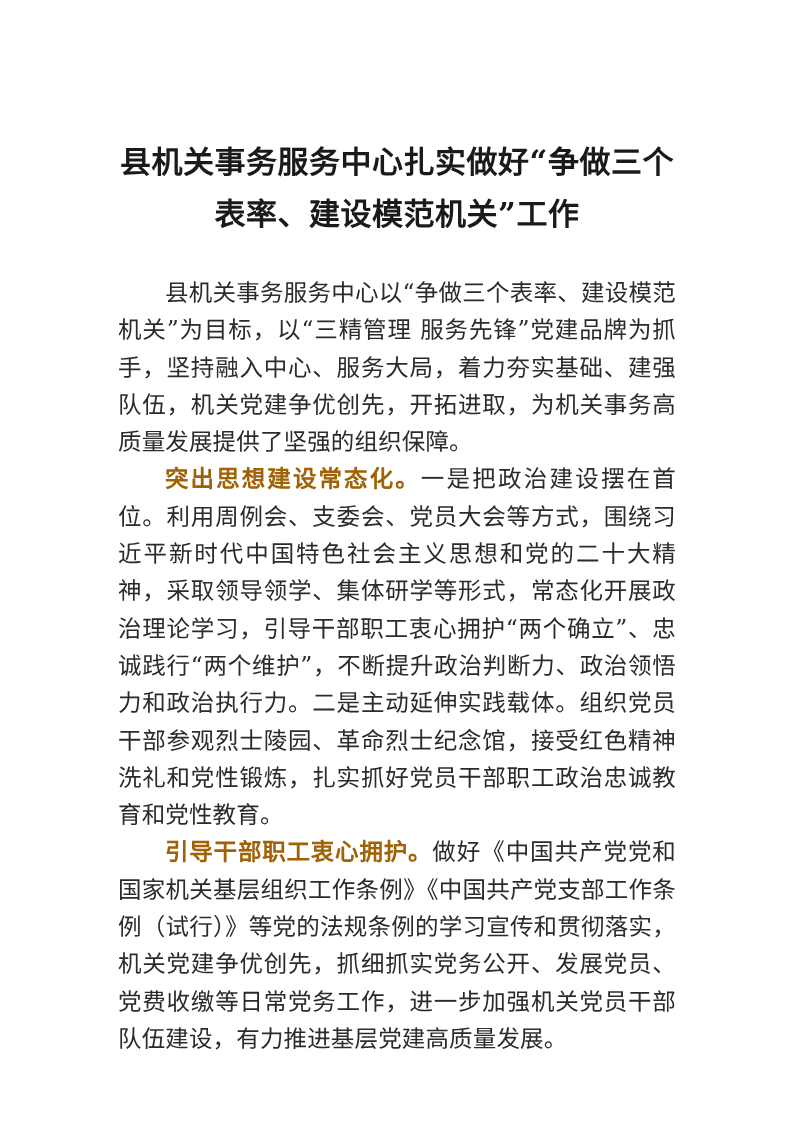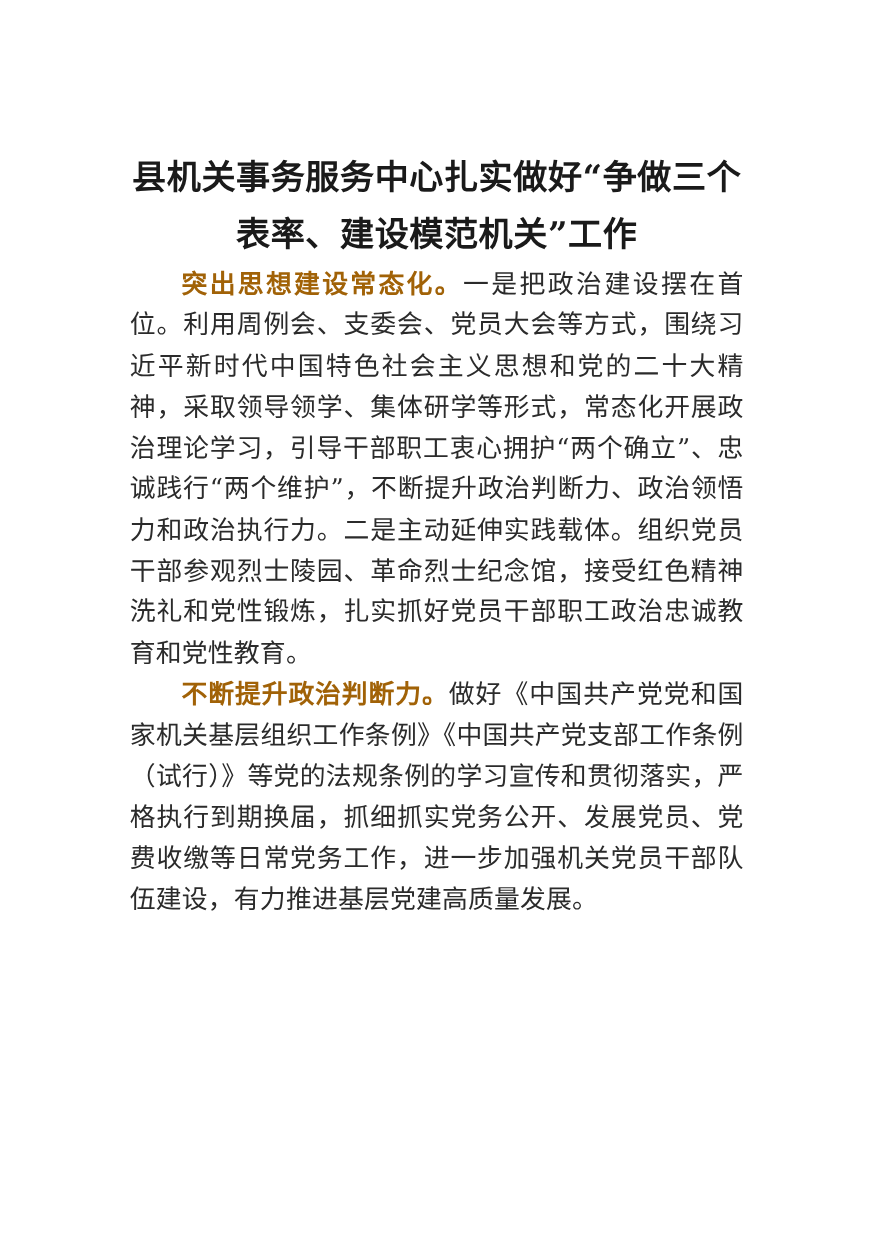--- a/index.html
+++ b/index.html
@@ -64,23 +64,26 @@
   }
 </style>
 </head>
 <body>
 
 <div id="page">
   <div id="content">
 
     <h1 class="doc-title">县机关事务服务中心扎实做好“争做三个表率、建设模范机关”工作</h1>
 
+    <p class="para first-body">
+      <span>县机关事务服务中心以“争做三个表率、建设模范机关”为目标，以“三精管理 服务先锋”党建品牌为抓手，坚持融入中心、服务大局，着力夯实基础、建强队伍，机关党建争优创先，开拓进取，为机关事务高质量发展提供了坚强的组织保障。</span>
+    </p>
 
     <p class="para">
       <span class="lead">突出思想建设常态化。</span><span>一是把政治建设摆在首位。利用周例会、支委会、党员大会等方式，围绕习近平新时代中国特色社会主义思想和党的二十大精神，采取领导领学、集体研学等形式，常态化开展政治理论学习，引导干部职工衷心拥护“两个确立”、忠诚践行“两个维护”，不断提升政治判断力、政治领悟力和政治执行力。二是主动延伸实践载体。组织党员干部参观烈士陵园、革命烈士纪念馆，接受红色精神洗礼和党性锻炼，扎实抓好党员干部职工政治忠诚教育和党性教育。</span>
     </p>
 
     <p class="para">
-      <span class="lead">不断提升政治判断力。</span><span>做好《中国共产党党和国家机关基层组织工作条例》《中国共产党支部工作条例（试行）》等党的法规条例的学习宣传和贯彻落实，严格执行到期换届，抓细抓实党务公开、发展党员、党费收缴等日常党务工作，进一步加强机关党员干部队伍建设，有力推进基层党建高质量发展。</span>
+      <span class="lead">引导干部职工衷心拥护。</span><span>做好《中国共产党党和国家机关基层组织工作条例》《中国共产党支部工作条例（试行）》等党的法规条例的学习宣传和贯彻落实，机关党建争优创先，抓细抓实党务公开、发展党员、党费收缴等日常党务工作，进一步加强机关党员干部队伍建设，有力推进基层党建高质量发展。</span>
     </p>
 
   </div>
 </div>
 
 </body></html>

